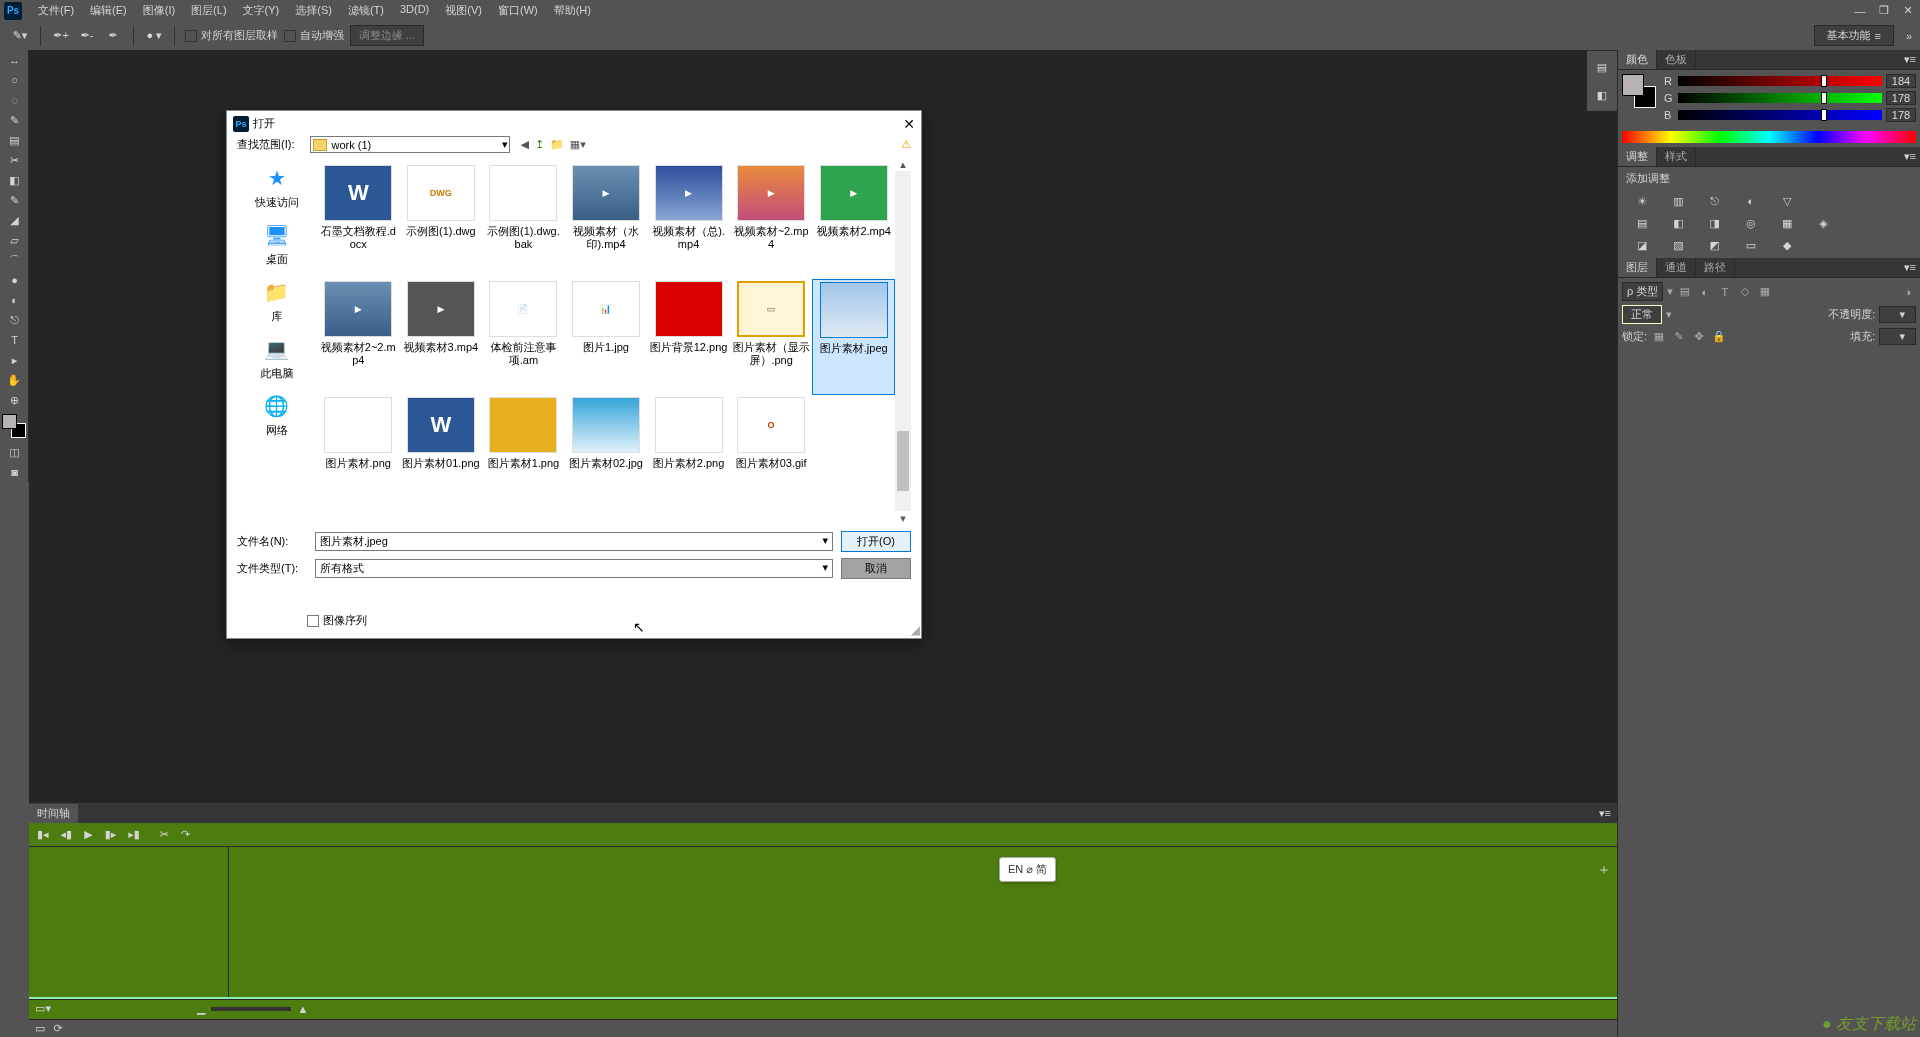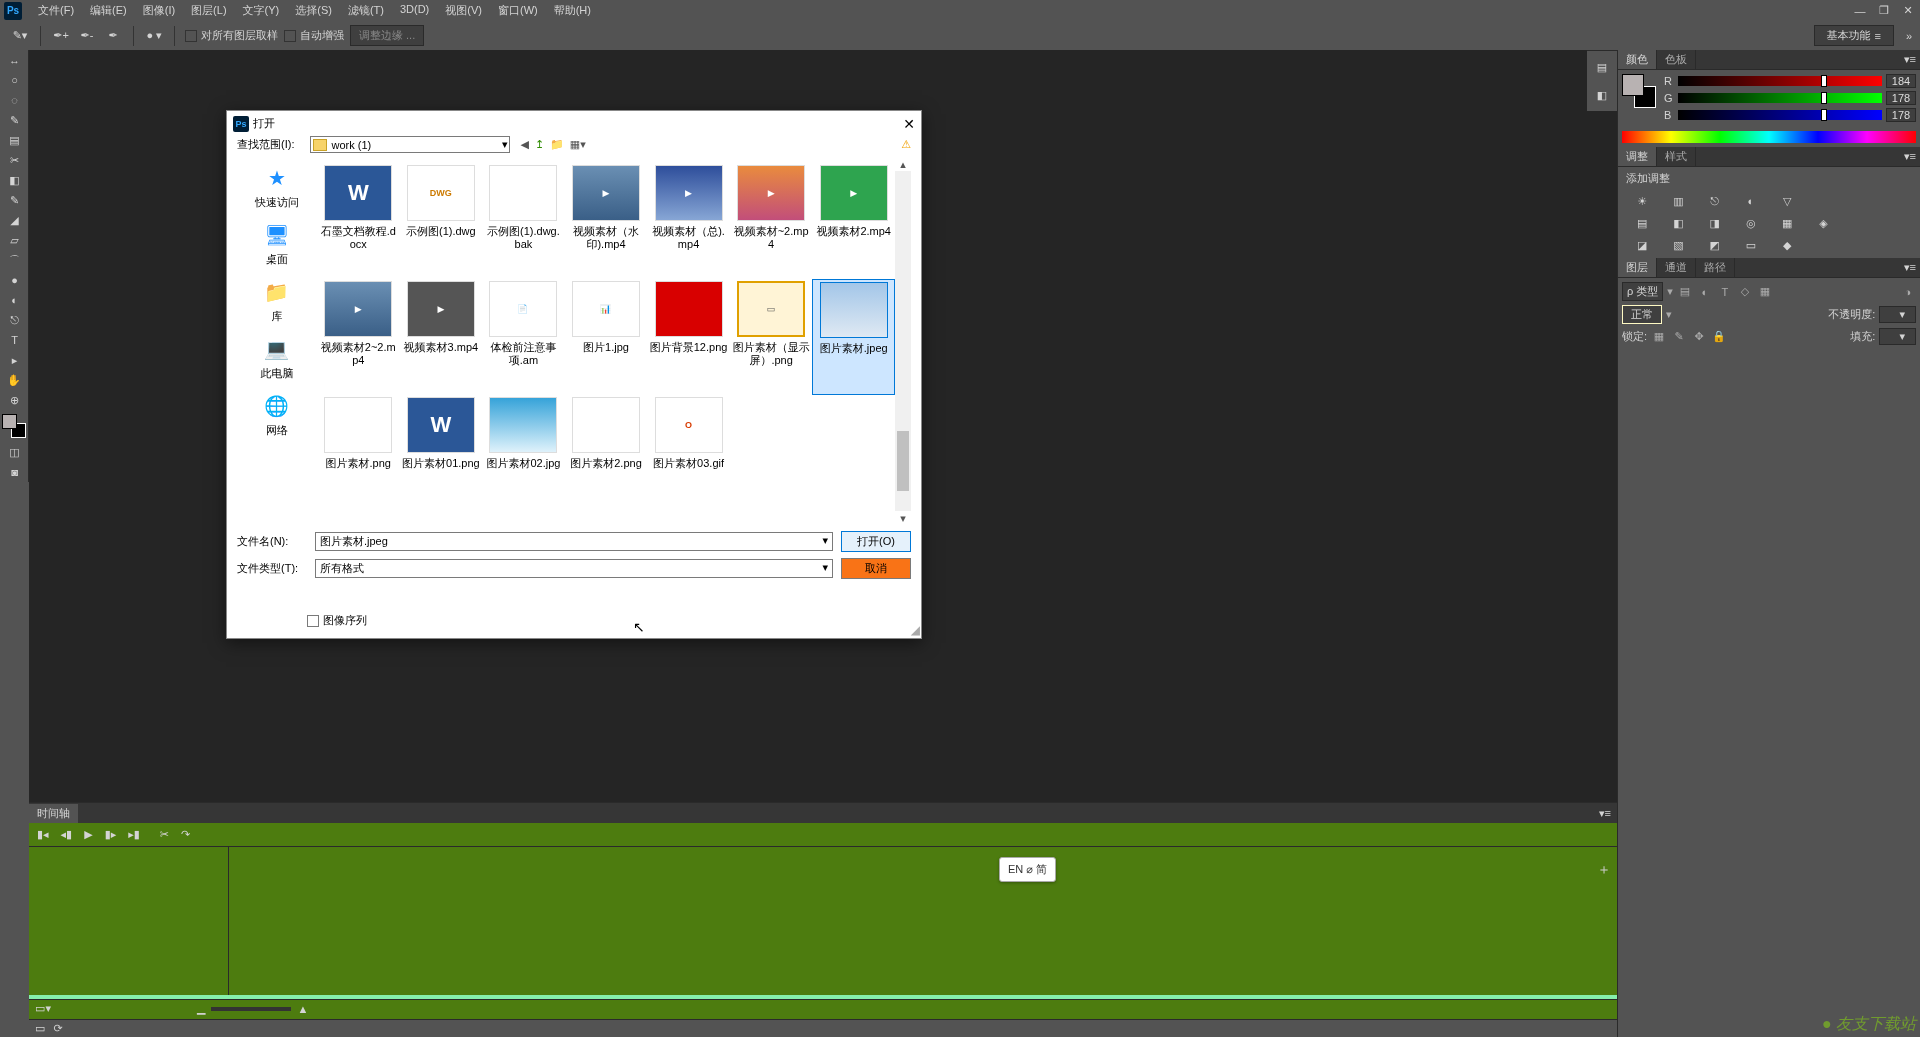--- a/index.html
+++ b/index.html
@@ -62,21 +62,21 @@
 .layers-body{padding:4px;}
 .layers-body .row{display:flex;align-items:center;gap:4px;margin-bottom:4px;}
 .layers-body .mini{width:16px;height:14px;color:#aaa;display:flex;align-items:center;justify-content:center;}
 
 
 .timeline { position: absolute; left: 29px; right: 303px; bottom: 0; height: 235px; background: #4d7c0f; border-top:1px solid #2a2a2a;}
 .timeline .tl-tab{height:20px;background:#363636;display:flex;align-items:center;}
 .timeline .tl-tab .tab{padding:2px 8px;background:#535353;}
 .timeline .tl-tab .flyout{margin-left:auto;padding:0 6px;}
 .timeline .tl-controls{height:24px;display:flex;align-items:center;padding:0 8px;gap:12px;border-bottom:1px solid #2a2a2a;}
-.timeline .tl-body{flex:1;display:flex;border-bottom:4px solid #86efac;}
+.timeline .tl-body{flex:1;display:flex;border-bottom:2px solid #86efac;}
 .timeline .tl-left{width:200px;border-right:1px solid #2a2a2a;}
 .timeline .tl-footer{height:18px;border-top:1px solid #2a2a2a;display:flex;align-items:center;padding:0 6px;gap:6px;}
 
 
 .open-dialog { position: absolute; left: 226px; top: 110px; width: 696px; background: #fff; color: #000; box-shadow: 0 4px 16px rgba(0,0,0,0.5); border:1px solid #888; }
 .open-dialog .titlebar { height: 25px; display: flex; align-items: center; padding: 0 6px; background:#fff; }
 .open-dialog .titlebar .ico{width:16px;height:16px;background:#001e36;color:#31a8ff;font-size:9px;font-weight:bold;display:flex;align-items:center;justify-content:center;border-radius:2px;margin-right:4px;}
 .open-dialog .titlebar .close { margin-left:auto; font-size:14px; cursor:pointer;}
 .open-dialog .toolbar-row{display:flex;align-items:center;padding:0 10px 4px 10px;}
 .open-dialog .toolbar-row label{margin-right:16px;}
@@ -95,21 +95,21 @@
 .open-dialog .file.selected{background:#cde6ff;border:1px solid #0078d7;}
 .open-dialog .file .fname{text-align:center;line-height:1.2;font-size:11px;word-break:break-all;max-width:78px;}
 .open-dialog .scrollbar{width:16px;position:relative;}
 .open-dialog .scrollbar .up,.open-dialog .scrollbar .down{height:14px;display:flex;align-items:center;justify-content:center;color:#555;}
 .open-dialog .scrollbar .track{height:340px;background:#f0f0f0;position:relative;}
 .open-dialog .scrollbar .thumb{width:12px;height:60px;background:#c0c0c0;margin:0 auto;position:absolute;top:260px;left:2px;}
 .open-dialog .footer{padding:4px 10px;}
 .open-dialog .footer .frow{display:flex;align-items:center;gap:8px;margin-bottom:6px;}
 .open-dialog .footer .frow label{width:70px;}
 .open-dialog .footer .frow .field{flex:1;padding:1px 4px;border:1px solid #7a7a7a;}
-.open-dialog .footer .frow .btn{width:70px;padding:2px 4px;text-align:center;border:1px solid #7a7a7a;background:#f97316;cursor:pointer;}
+.open-dialog .footer .frow .btn{width:70px;padding:2px 4px;text-align:center;border:1px solid #7a7a7a;background:#a3a3a3;cursor:pointer;}
 .open-dialog .footer .frow .btn.open{border:1px solid #0078d7;background:#e5f1fb;}
 .open-dialog .seq{padding:24px 10px 10px 80px; display:flex;align-items:center;gap:4px;}
 .open-dialog .seq .cb{width:12px;height:12px;border:1px solid #7a7a7a;}
 .open-dialog .resize-grip{position:absolute;right:1px;bottom:1px;font-size:12px;color:#aaa;}
 
 .cursor{position:absolute;left:406px;top:508px;font-size:14px;color:#000;z-index:10;pointer-events:none;}
 .ime-badge{position:absolute;left:998px;top:753px;background:#fff;color:#333;padding:4px 8px;border:1px solid #aaa;border-radius:3px;box-shadow:0 1px 3px rgba(0,0,0,.3);}
 .watermark{position:absolute;right:4px;bottom:2px;color:#84cc16;font-style:italic;font-size:16px;opacity:.6;}
 
 
@@ -440,20 +440,24 @@
         </div>
         <div class="file">
           <div class="thumb" style="background:#fff;"></div>
           <div class="fname">图片素材.png</div>
         </div>
         <div class="file">
           <div class="thumb" style="background:#2b5797;color:#fff;font-size:22px;font-weight:bold;">W</div>
           <div class="fname">图片素材01.png</div>
         </div>
         <div class="file">
+          <div class="thumb" style="background:#e8b020;"></div>
+          <div class="fname">图片素材1.png</div>
+        </div>
+        <div class="file">
           <div class="thumb" style="background:linear-gradient(#36a3d9,#dff2fb);"></div>
           <div class="fname">图片素材02.jpg</div>
         </div>
         <div class="file">
           <div class="thumb" style="background:#fff;"></div>
           <div class="fname">图片素材2.png</div>
         </div>
         <div class="file">
           <div class="thumb" style="background:#fff;color:#d83b01;font-weight:bold;">O</div>
           <div class="fname">图片素材03.gif</div>

